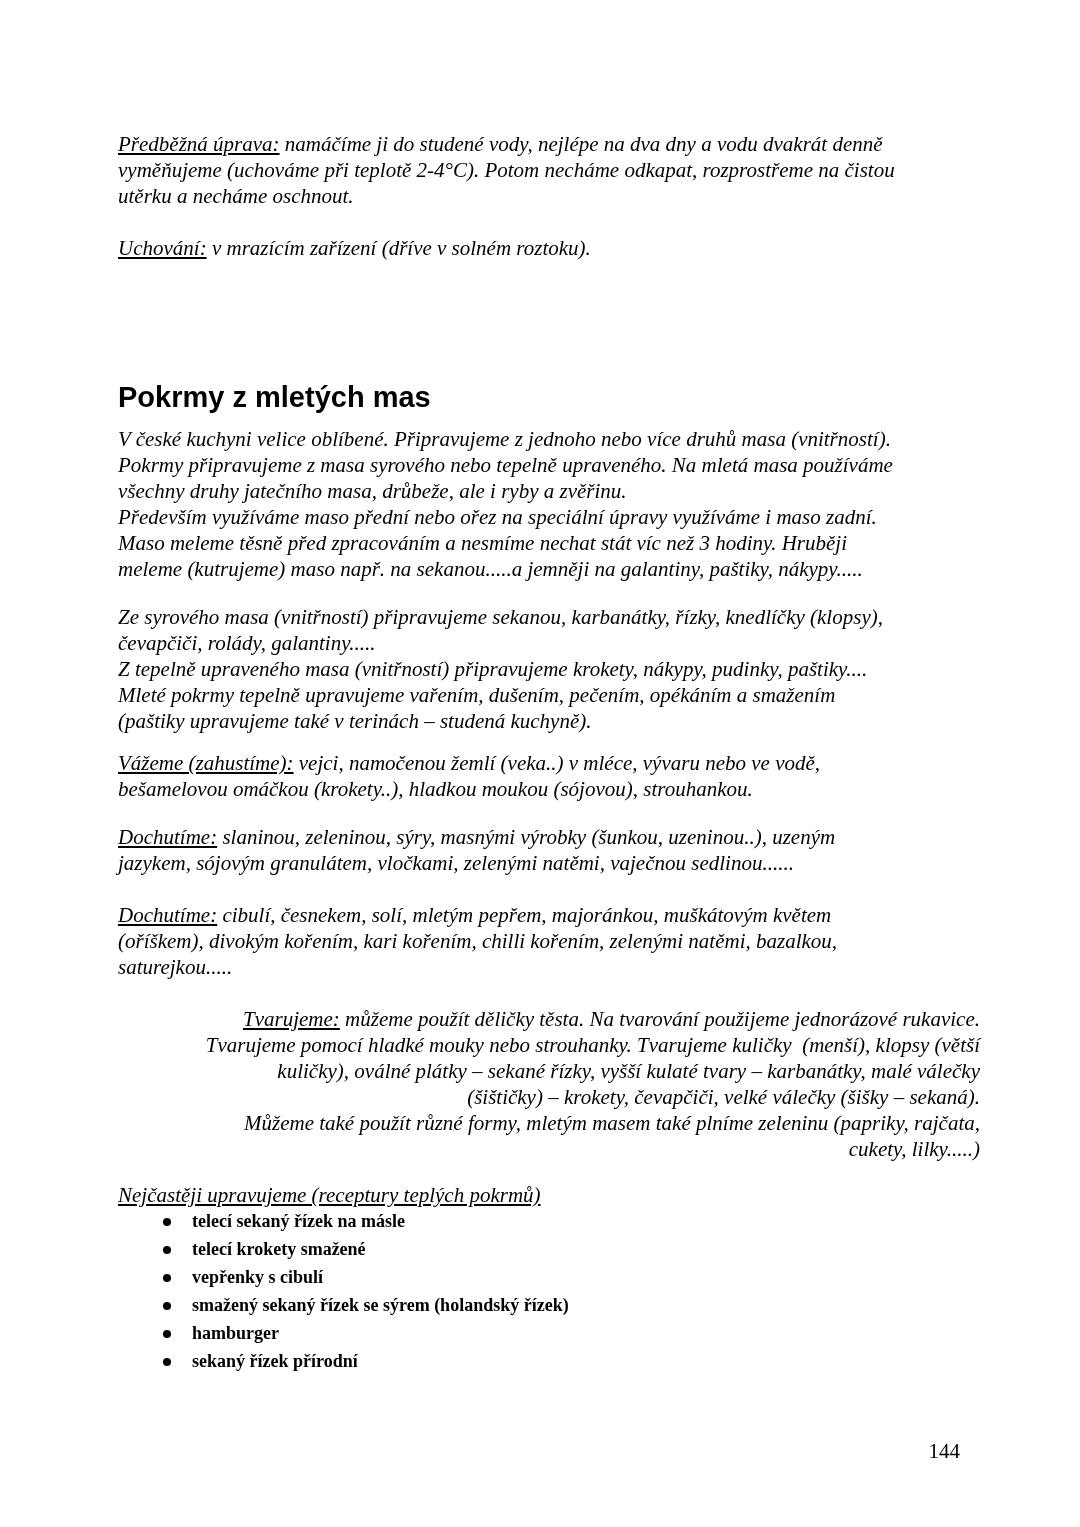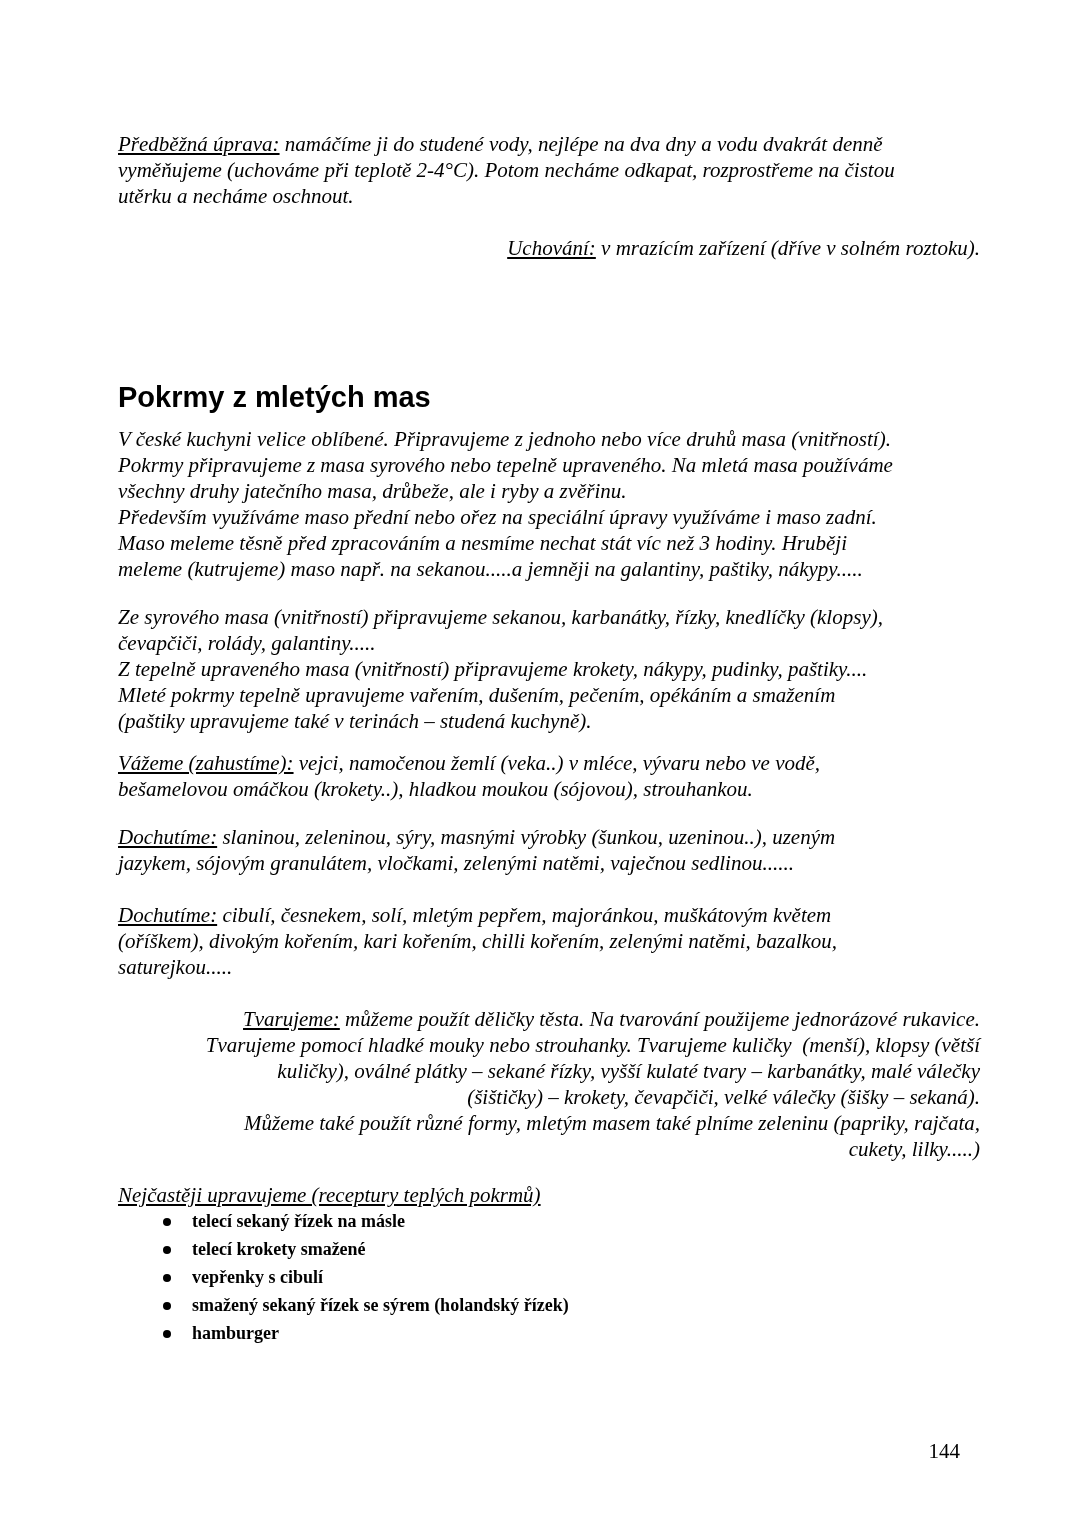--- a/index.html
+++ b/index.html
@@ -29,21 +29,21 @@
     text-decoration: underline;
   }
   h1.section-heading {
     margin: 121px 0 14px 0;
     font-family: "Liberation Sans", sans-serif;
     font-weight: bold;
     font-size: 29px;
     line-height: 30px;
     letter-spacing: 0px;
   }
-  p.m-storage   { margin-top: 26px; text-align: right; }
+  p.m-storage   { margin-top: 26px; }
   p.m-rawcooked { margin-top: 22px; }
   p.m-binding   { margin-top: 16px; }
   p.m-additions { margin-top: 22px; }
   p.m-seasoning { margin-top: 26px; }
   p.m-mixing    { margin-top: 20px; }
   p.m-shaping   { margin-top: 26px; text-align: right; }
   p.m-recipes   { margin-top: 20px; }
   ul.recipe-list {
     margin: 0;
     padding: 0;
@@ -120,17 +120,18 @@
 cukety, lilky.....)</span></p>
 
   <p class="body m-recipes"><span class="lbl">Nejčastěji upravujeme (receptury teplých pokrmů)</span></p>
 
   <ul class="recipe-list">
     <li><span class="bullet-dot"></span><span>telecí sekaný řízek na másle</span></li>
     <li><span class="bullet-dot"></span><span>telecí krokety smažené</span></li>
     <li><span class="bullet-dot"></span><span>vepřenky s cibulí</span></li>
     <li><span class="bullet-dot"></span><span>smažený sekaný řízek se sýrem (holandský řízek)</span></li>
     <li><span class="bullet-dot"></span><span>hamburger</span></li>
+    <li><span class="bullet-dot"></span><span>sekaný řízek přírodní</span></li>
   </ul>
 
   <div class="page-number">144</div>
 
 </div>
 
 </body></html>

